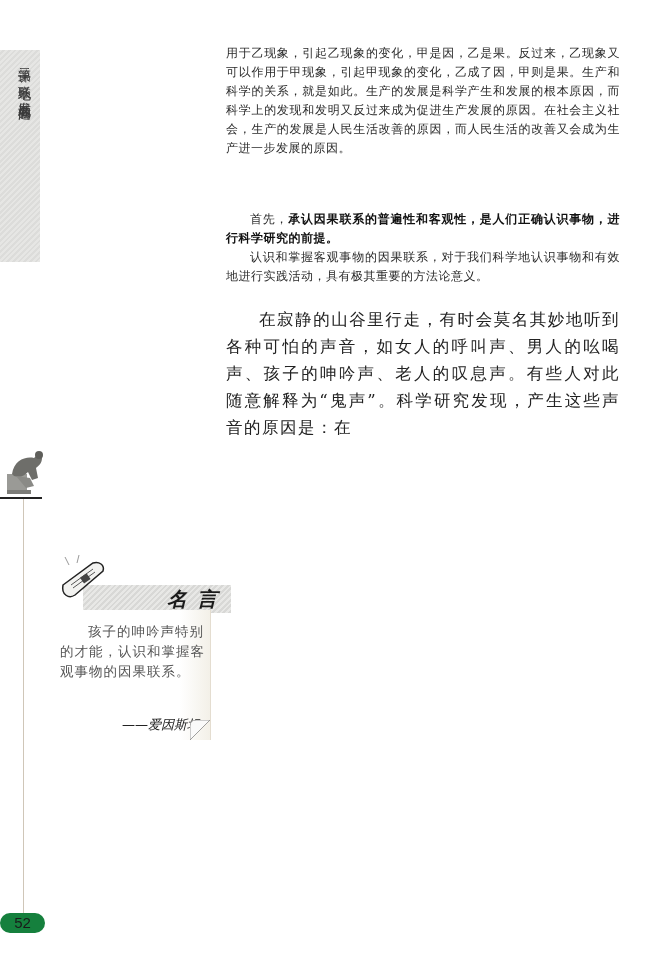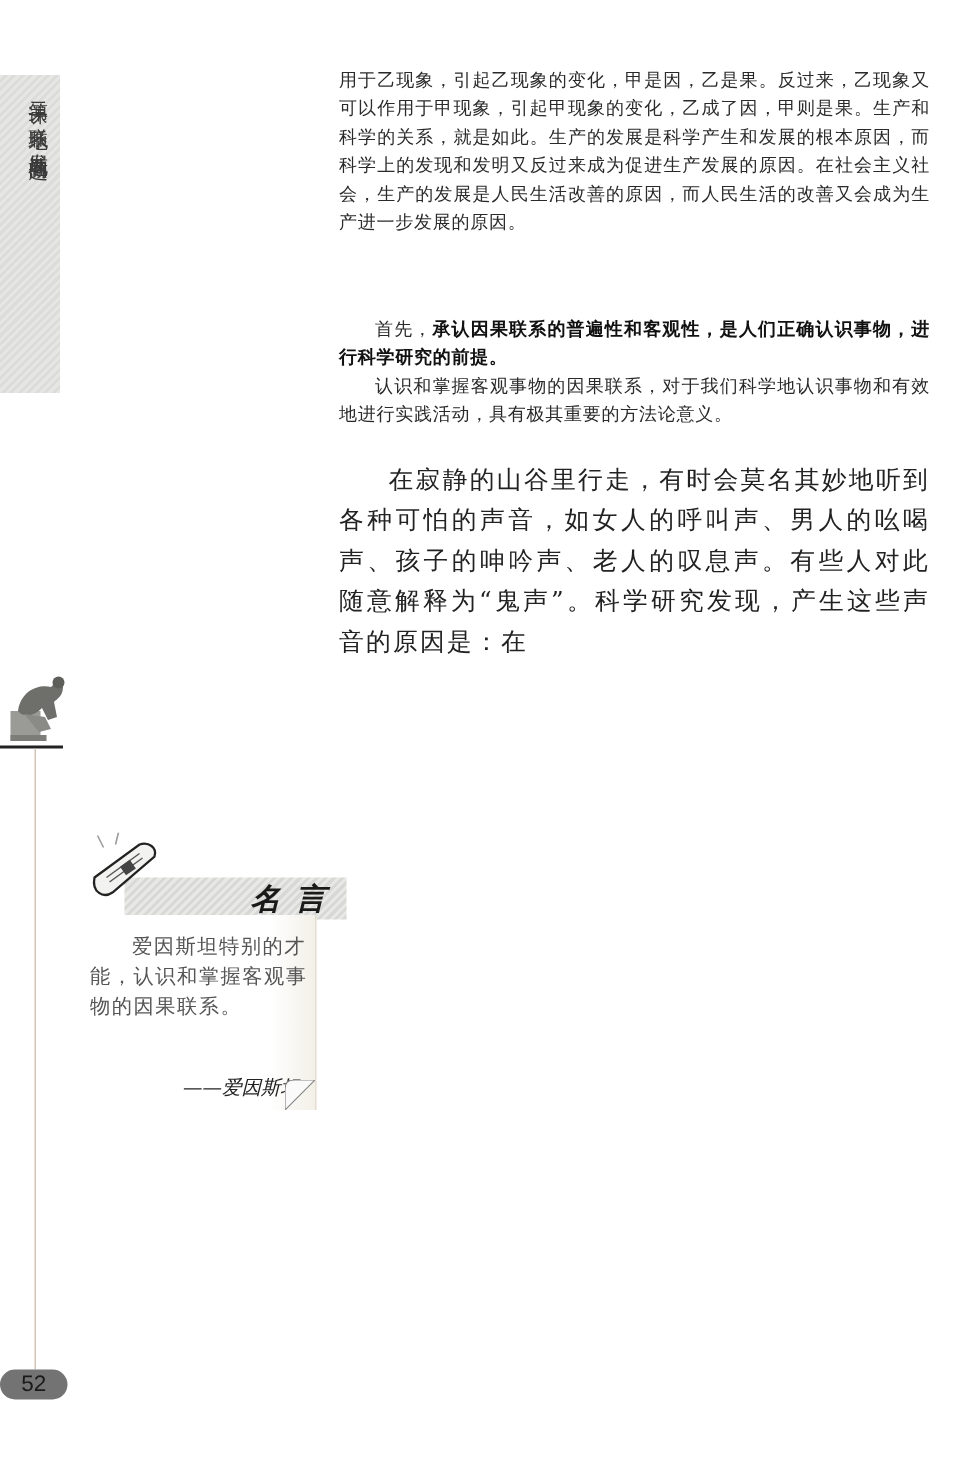--- a/index.html
+++ b/index.html
@@ -23,21 +23,21 @@
     position: absolute; left: 4px; top: 446px; width: 40px; height: 50px;
   }
   .thinker-rule {
     position: absolute; left: 0; top: 497px; width: 42px; height: 2px; background: #222;
   }
   .margin-line {
     position: absolute; left: 23px; top: 499px; width: 1px; height: 414px; background: #cfc6b8;
   }
   .page-num {
     position: absolute; left: 0; top: 913px; width: 45px; height: 20px;
-    background: #737373; font-size: 15px; line-height: 20px; text-align: center;
+    background: #15803d; font-size: 15px; line-height: 20px; text-align: center;
     color: #1a1a1a; font-family: "Liberation Sans", sans-serif; border-radius: 10px;
   }
   
   .quote-box {
     position: absolute; left: 55px; top: 555px; width: 160px; height: 190px;
   }
   .quote-header {
     position: absolute; left: 28px; top: 14px; width: 148px; height: 28px;
     background: repeating-linear-gradient(135deg, #e8e8e6 0px, #e8e8e6 2px, #d8d8d6 2px, #d8d8d6 4px);
     margin-top: 16px;
@@ -103,21 +103,21 @@
   </div>
   <svg class="newspaper-icon" viewBox="0 0 56 46">
     <line x1="10" y1="2" x2="14" y2="10" stroke="#999" stroke-width="1"></line>
     <line x1="24" y1="0" x2="22" y2="8" stroke="#999" stroke-width="1"></line>
     <path d="M8 30 L38 8 C44 6, 50 10, 48 16 L20 40 C14 44, 6 40, 8 30 Z" fill="#f2f2f0" stroke="#222" stroke-width="1.5"></path>
     <line x1="16" y1="30" x2="38" y2="14" stroke="#555" stroke-width="1"></line>
     <line x1="18" y1="33" x2="40" y2="17" stroke="#555" stroke-width="1"></line>
     <rect x="26" y="20" width="8" height="7" fill="#444" transform="rotate(-35 30 23)"></rect>
   </svg>
   <div class="quote-body">
-    <div class="quote-text"><span class="ind"></span><span>爱因斯坦</span><span>特别的才能，认识和掌握客观事物的因果联系。</span></div>
+    <div class="quote-text"><span class="ind"></span><span>孩子的呻吟声</span><span>特别的才能，认识和掌握客观事物的因果联系。</span></div>
     <div class="quote-author">——爱因斯坦</div>
     <svg class="page-curl" viewBox="0 0 20 20">
       <path d="M20 0 L0 20 L0 6 Q0 0 6 0 Z" fill="#fafafa" stroke="#888" stroke-width="0.8"></path>
     </svg>
   </div>
 </div>
 
 <div class="page-num">52</div>
 
 <div class="main">

